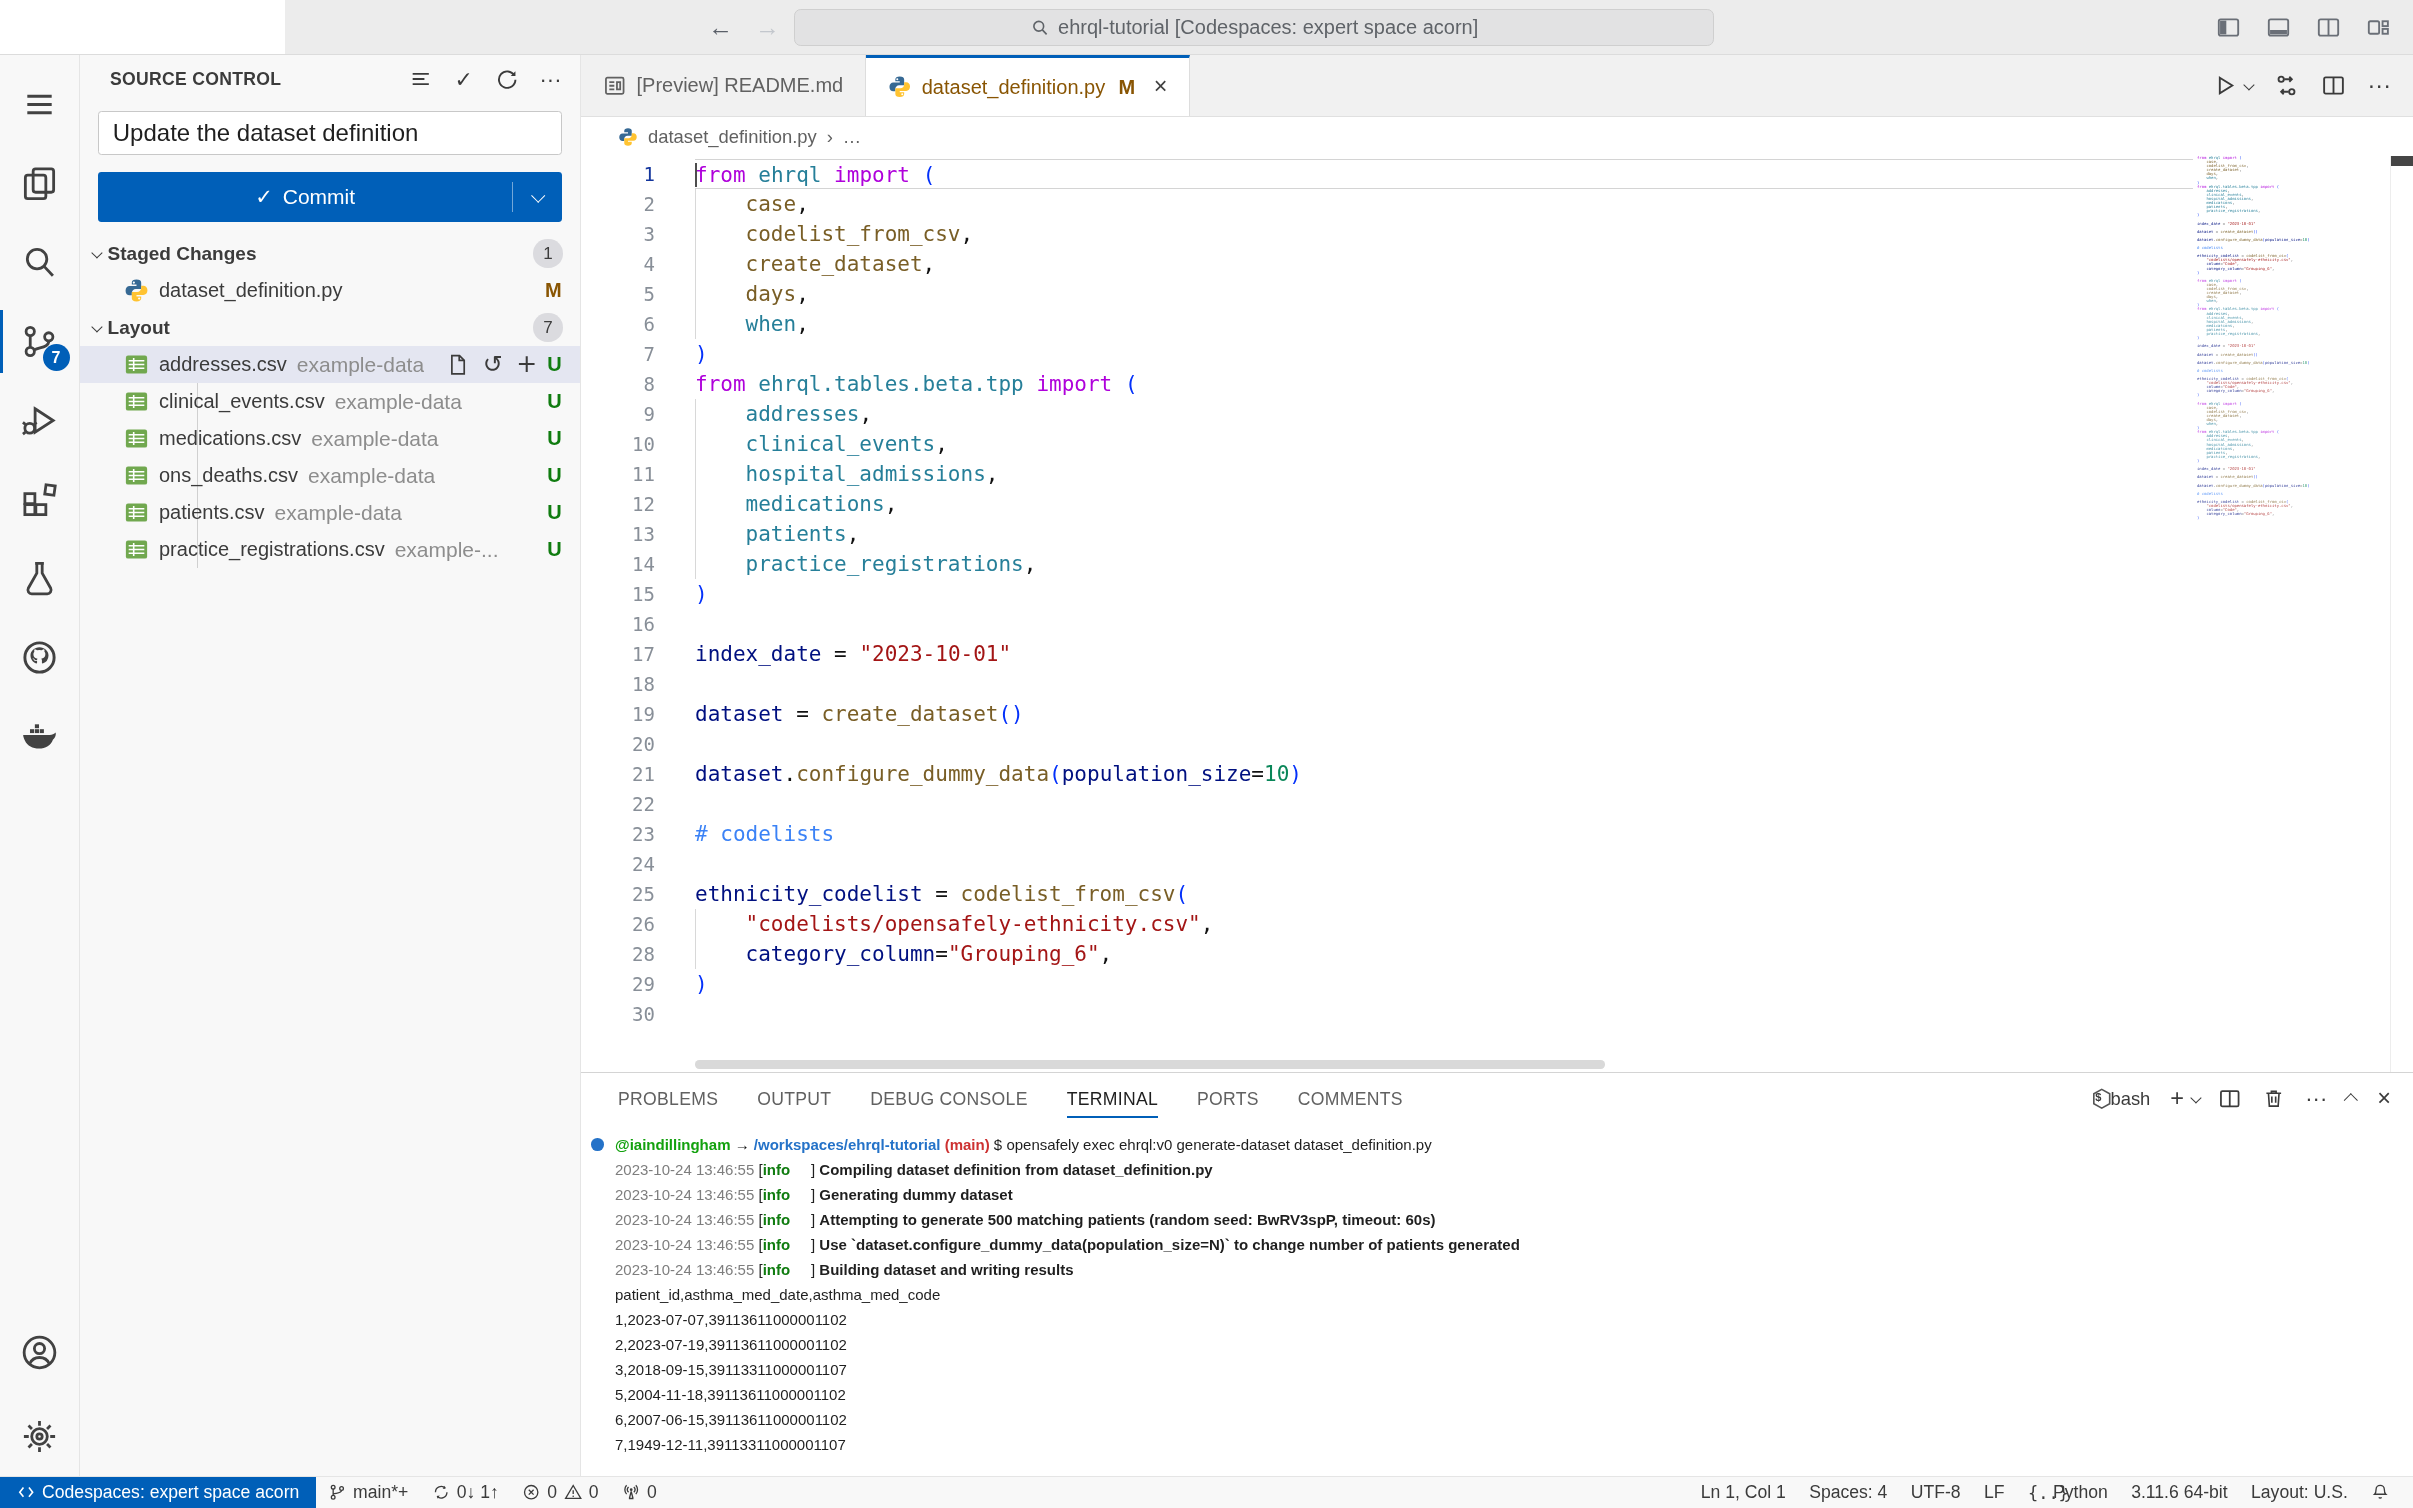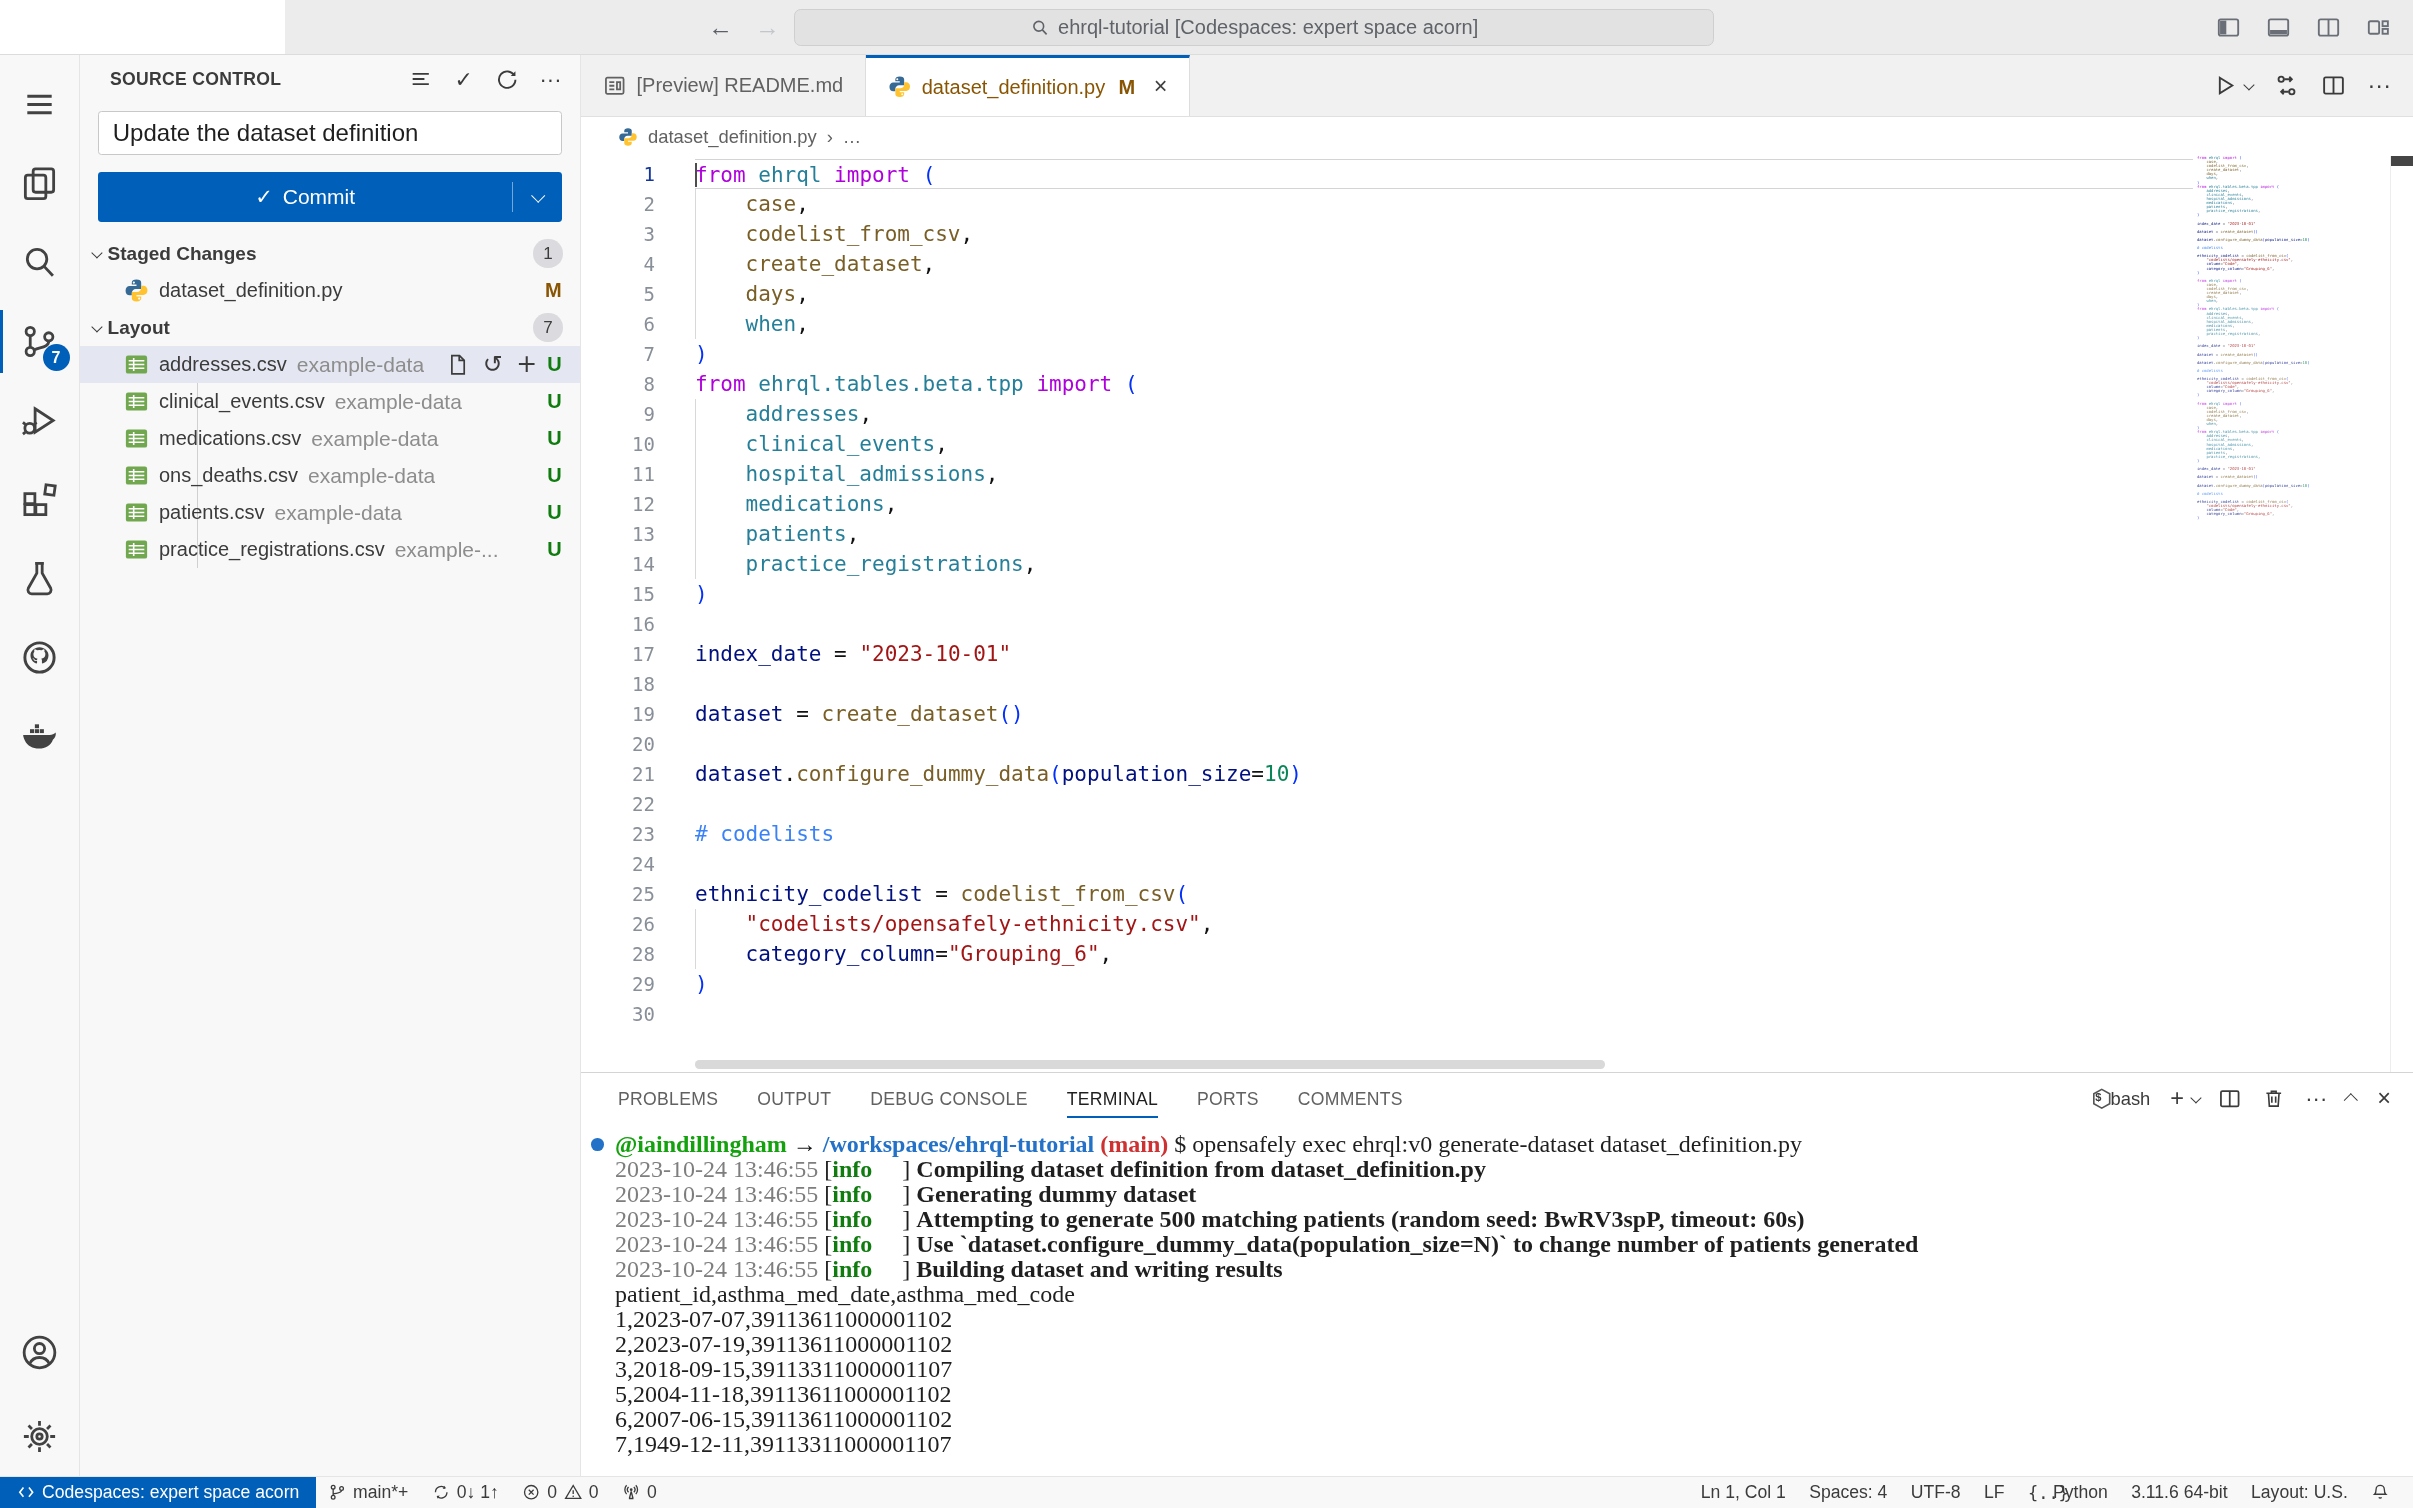--- a/index.html
+++ b/index.html
@@ -112,22 +112,22 @@
   .ptab { display:flex; align-items:center; font-size:17.6px; letter-spacing:0.3px; color:#616161; position:relative; }
   .ptab.active { color:#1f1f1f; }
   .ptab.active::after { content:""; position:absolute; left:0; right:0; bottom:6.7px; height:2.5px; background:#005FB8; }
   .ptools { margin-left:auto; display:flex; align-items:center; gap:20px; color:#3b3b3b; }
   .ptools svg { width:23.5px; height:23.5px; }
   .ptools .tchar { font-size:23.5px; line-height:23.5px; }
   .bash-ic { position:relative; width:23.5px; height:23.5px; display:inline-block; }
   .bash-ic .dollar { position:absolute; left:5px; top:3.4px; font-size:11px; font-weight:bold; color:#3b3b3b; }
   .shell-label { font-size:18.4px; color:#3b3b3b; margin-left:-11.7px; }
 
-  .terminal { flex:1; position:relative; padding:6.7px 0 0 34px; font-family:Liberation Serif, serif;
-    font-size:24px; line-height:25px; color:#1f1f1f; overflow:hidden; }
+  .terminal { flex:1; position:relative; padding:6.7px 0 0 34px; font-family:Liberation Sans, sans-serif;
+    font-size:15px; line-height:25px; color:#1f1f1f; overflow:hidden; }
   .tl { white-space:pre; height:25px; }
   .tdot { position:absolute; left:10px; width:12.6px; height:12.6px; border-radius:50%; background:#2472c8; margin-top:6.7px; }
   .tuser { color:#13a10e; font-weight:bold; }
   .tpath { color:#2472c8; font-weight:bold; }
   .tbranch { color:#cd3131; font-weight:bold; }
   .tts { color:#7e7e7e; }
   .tinfo { color:#107c10; font-weight:bold; }
   .tmsg { font-weight:bold; }
 
   

